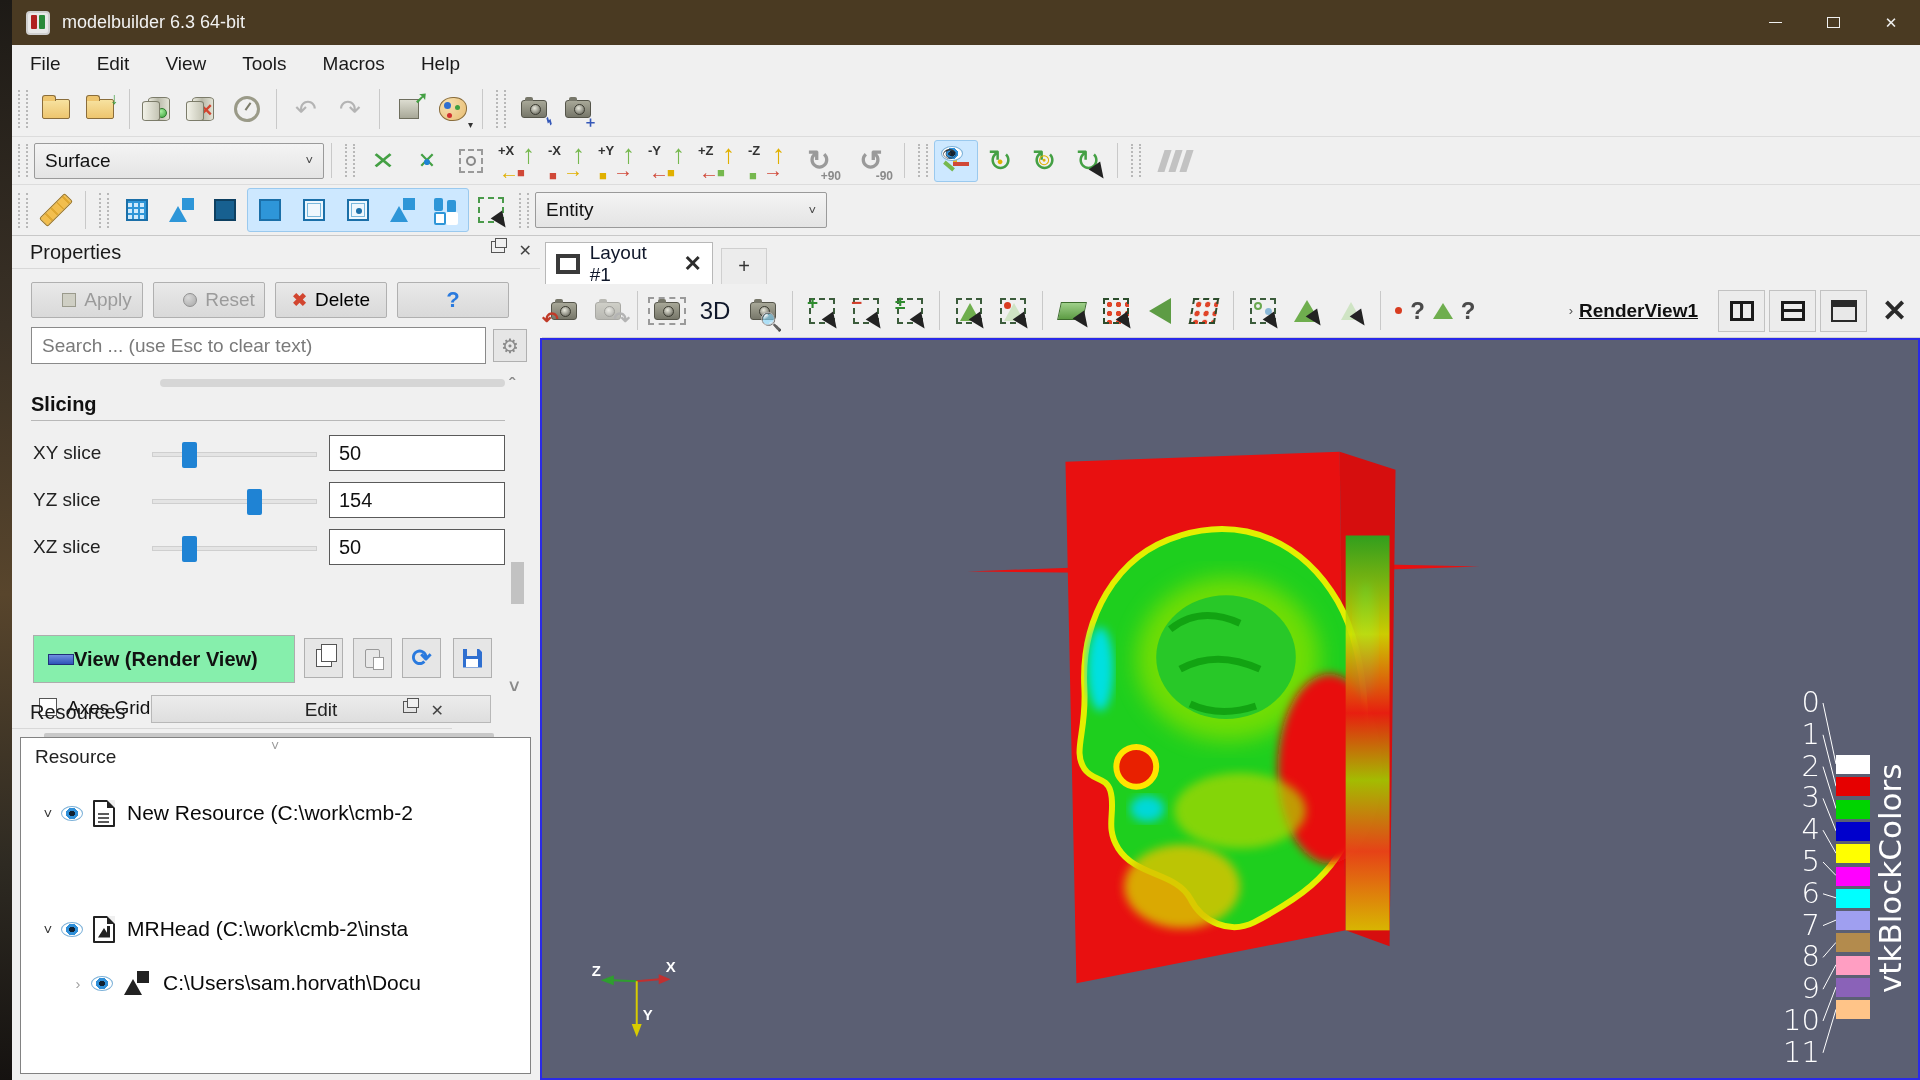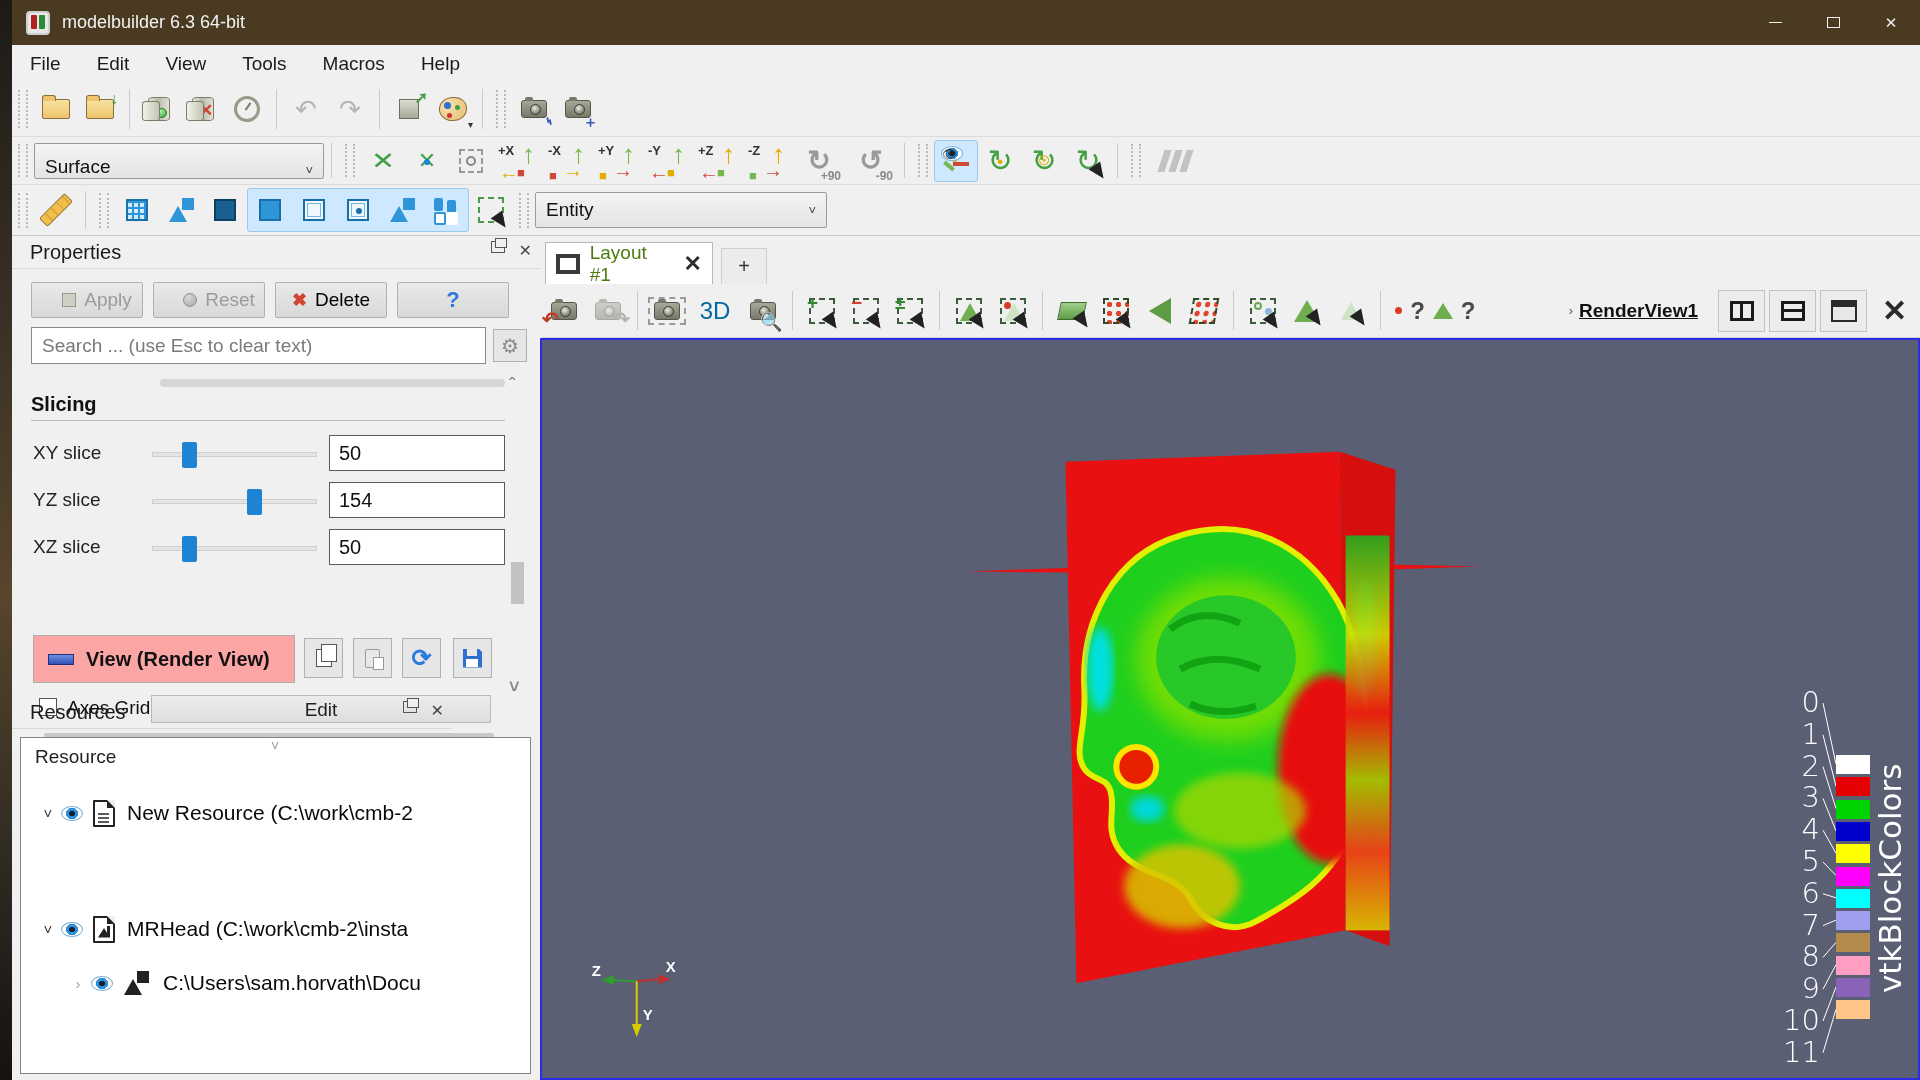--- a/index.html
+++ b/index.html
@@ -115,21 +115,21 @@
   .vchev { position:absolute; color:#8a8a8a; font-size:18px; font-weight:bold; }
 
   #slicing-head { position:absolute; left:19px; top:156px; font-size:20px; font-weight:bold; color:#111; }
   #slicing-rule { position:absolute; left:19px; top:183px; width:474px; height:0; border-top:1px solid #b8b8b8; }
   .slice-row { position:absolute; left:0; width:100%; height:38px; }
   .slice-label { position:absolute; left:21px; top:7px; font-size:19px; color:#222; }
   .slice-track { position:absolute; left:140px; top:17px; width:165px; height:5px; background:#e4e4e4; border:1px solid #cfcfcf; }
   .slice-handle { position:absolute; top:-11px; width:15px; height:26px; background:#1f83d4; border-radius:2px; }
   .slice-input { position:absolute; left:317px; top:0; width:176px; height:36px; border:1px solid #5a5a5a; background:#fff; font-size:20px; padding-left:9px; color:#111; }
 
-  #view-box { position:absolute; left:21px; top:398px; width:262px; height:48px; border:1px solid #adadad; display:flex; align-items:center; gap:12px; padding-left:14px; background:#fca5a5; }
+  #view-box { position:absolute; left:21px; top:398px; width:262px; height:48px; border:1px solid #adadad; display:flex; align-items:center; padding-left:14px; background:#86efac; }
   #view-box .swatch { width:26px; height:11px; background:linear-gradient(#6f8fe0,#2f54b8); border:1px solid #20307a; }
   #view-box .vtitle { font-size:20px; font-weight:bold; color:#111; }
   .vsec-btn { position:absolute; top:401px; width:39px; height:40px; background:#e6e6e6; border:1px solid #b0b0b0; display:flex; align-items:center; justify-content:center; }
   .pages { width:16px; height:18px; border:1.5px solid #555; background:#fff; position:relative; }
   .pages::before { content:""; position:absolute; left:4px; top:-6px; width:14px; height:16px; border:1.5px solid #555; background:#fff; }
   .clipboard { width:15px; height:19px; border:1.5px solid #9a9a9a; border-radius:2px; background:#e8e8e8; position:relative; }
   .clipboard::after { content:""; position:absolute; right:-5px; bottom:-3px; width:9px; height:11px; background:#fff; border:1.5px solid #9a9a9a; }
   .refresh-g { color:#2a7ade; font-size:24px; font-weight:bold; }
   .floppy { width:19px; height:19px; background:#2f6fd0; position:relative; clip-path:polygon(0 0,82% 0,100% 18%,100% 100%,0 100%); }
   .floppy::before { content:""; position:absolute; left:4px; top:0; width:10px; height:7px; background:#e8e8e8; }
@@ -162,21 +162,21 @@
   .doc-ic .inner-img { position:absolute; left:3px; bottom:3px; width:12px; height:12px; background:#222; clip-path:polygon(0 100%,50% 20%,75% 60%,75% 0,100% 0,100% 100%); }
   .wirecube { width:26px; height:26px; border:2px solid #dce8f6; background:repeating-linear-gradient(0deg,transparent 0 5px,#cfe0f2 5px 7px),repeating-linear-gradient(90deg,rgba(255,255,255,.25) 0 5px,#cfe0f2 5px 7px); margin-right:14px; }
   .tree-label { font-size:21px; color:#0a0a0a; white-space:nowrap; overflow:hidden; }
   .tree-row.sel { background:#0a7bd4; color:#fff; }
   .tree-row.sel .tree-label { color:#fff; font-size:24px; }
 
   
   #tabbar { position:absolute; left:545px; top:240px; width:1375px; height:44px; background:#f0f0f0; }
   #tab-active { position:absolute; left:0; top:2px; width:168px; height:42px; background:#fff; border:1px solid #b8b8b8; border-bottom:none; display:flex; align-items:center; gap:10px; padding:0 10px; }
   #tab-active .tab-ic { width:24px; height:20px; border:4px solid #3a3a3a; background:#fff; }
-  #tab-active .tab-lbl { font-size:19px; color:#4d7c0f; }
+  #tab-active .tab-lbl { font-size:19px; color:#0f172a; }
   #tab-active .tab-close { font-size:22px; font-weight:bold; color:#2c2c2c; margin-left:2px; }
   #tab-add { position:absolute; left:176px; top:8px; width:46px; height:36px; background:#ececec; border:1px solid #cfcfcf; border-bottom:none; text-align:center; font-size:20px; color:#333; line-height:34px; }
 
   #rtb { position:absolute; left:542px; top:284px; width:1378px; height:54px; background:#f0f0f0; display:flex; align-items:center; border-bottom:1px solid #d0d0d0; }
   .rt-icon { width:44px; height:40px; display:flex; align-items:center; justify-content:center; position:relative; }
   .dashed-sq { width:26px; height:26px; border:2px dashed #3c5c3c; position:relative; }
   .dashed-sq.red-dots { border-color:#2c4c2c; background:radial-gradient(circle,#e04428 2.5px,transparent 3px) 0 0/9px 9px; }
   .ov-tl { position:absolute; left:-4px; top:-8px; font-size:19px; font-weight:bold; }
   .tri-green { width:0; height:0; border-left:10px solid transparent; border-right:10px solid transparent; border-bottom:18px solid #6fae4e; position:absolute; left:2px; top:3px; }
   .tri-outline { position:absolute; left:2px; top:3px; width:0; height:0; border-left:10px solid transparent; border-right:10px solid transparent; border-bottom:18px solid #cfe4c4; }
@@ -278,21 +278,21 @@
         <span class="mini blue" style="right:2px;bottom:0;transform:rotate(45deg);">⌁</span>
       </div>
     <div class="tbtn">
         <span class="camera"></span>
         <span class="mini blue" style="right:2px;bottom:-2px;">＋</span>
       </div>
   </div>
 
   <div id="tb2" class="tbrow">
     <div class="grip"></div>
-    <div class="combo" style="width:290px;align-items:flex-end;">
+    <div class="combo" style="width:290px;">
       <span>Surface</span>
       <span class="caret">˅</span>
     </div>
     <div class="sep"></div>
     <div class="grip"></div>
     <div class="tbtn">
         <span class="glyph green" style="font-size:24px;transform:scaleX(1.2);">✕</span>
       </div>
     <div class="tbtn">
         <span class="glyph green" style="font-size:22px;">✕</span>
@@ -578,21 +578,21 @@
     <div class="rt-icon">
         <span class="camera" style="opacity:.45;"></span>
         <span class="ov gray" style="right:0;bottom:0;font-size:20px;font-weight:bold;">↷</span>
       </div>
     <div class="sep"></div>
     <div class="rt-icon">
         <span style="border:2px dashed #9a9a9a;padding:3px 4px;display:flex;">
           <span class="camera"></span>
         </span>
       </div>
-    <div class="rt-icon" style="width:52px;font-size:24px;color:#0369a1;">3D</div>
+    <div class="rt-icon" style="width:52px;font-size:24px;color:#0f172a;">3D</div>
     <div class="rt-icon">
         <span class="camera"></span>
         <span class="ov green" style="right:2px;bottom:-2px;font-size:18px;font-weight:bold;">🔍</span>
       </div>
     <div class="sep"></div>
     <div class="rt-icon">
         <span class="dashed-sq">
           <span class="ov-tl" style="color:#2e8b2e;">+</span>
           <span class="cursor-tri"></span>
         </span>

